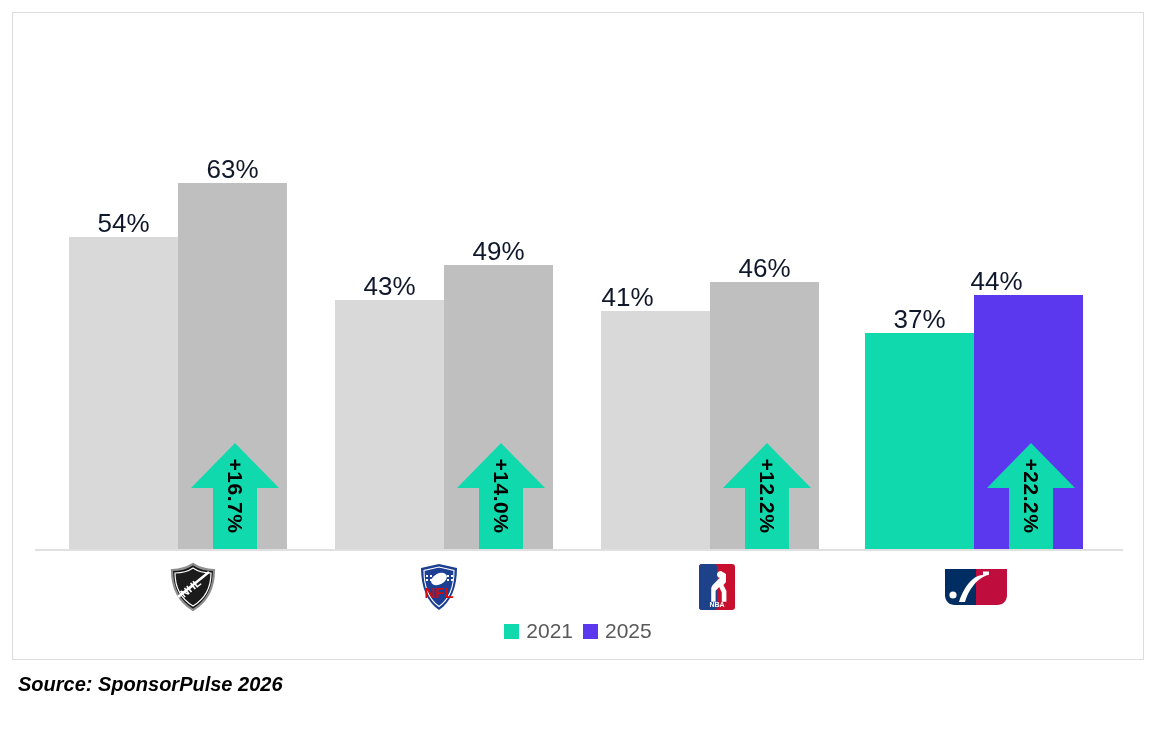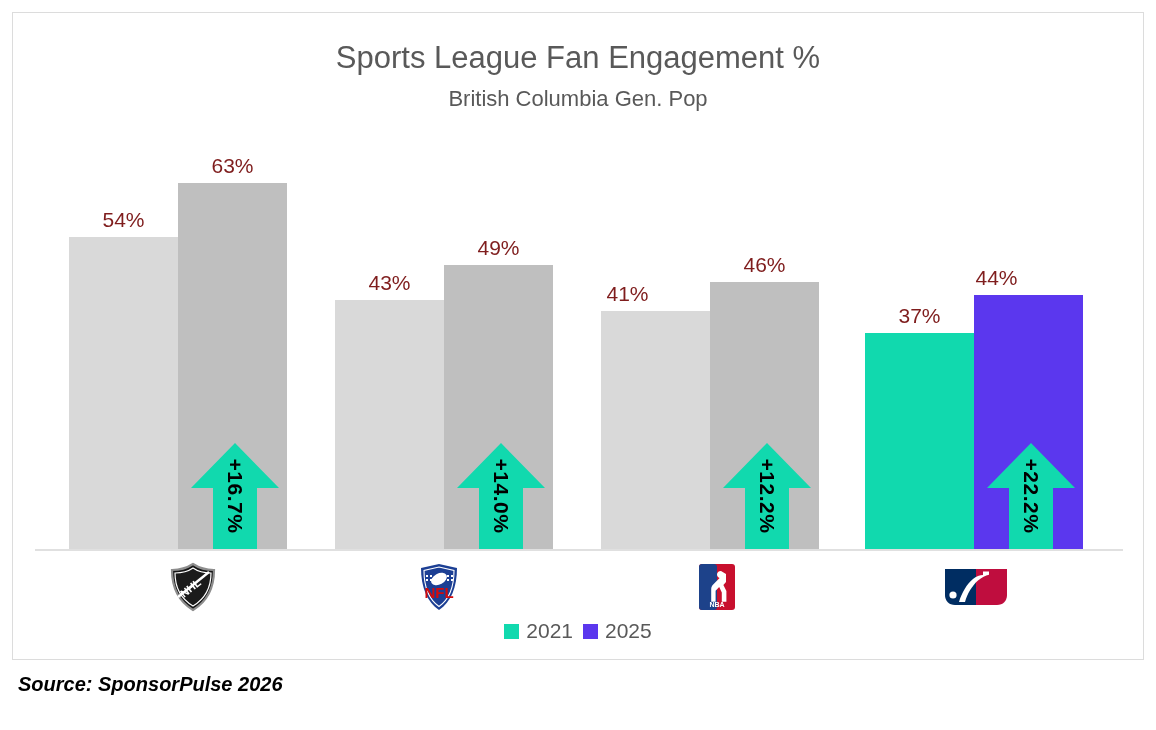--- a/index.html
+++ b/index.html
@@ -67,22 +67,22 @@
   }
 
   .bar {
     position: absolute;
     bottom: 112px; 
   }
 
   .bar-label {
     position: absolute;
     text-align: center;
-    font-size: 21px;
-    color: #7f1d1d;
+    font-size: 26px;
+    color: #0f172a;
     white-space: nowrap;
   }
 
   
   .arrow-wrap {
     position: absolute;
     bottom: 112px;
   }
   .arrow-svg {
     display: block;
@@ -149,22 +149,20 @@
     font-style: italic;
     color: #000000;
     text-align: right;
   }
 </style>
 </head>
 <body>
 
 <div id="chart-frame">
 
-  <div id="chart-title">Sports League Fan Engagement %</div>
-  <div id="chart-subtitle">British Columbia Gen. Pop</div>
 
   <div id="plot-area">
 
     <div class="axis-line"></div>
 
     <div class="bar" style="left:56px; width:109px; height:312px; background:#D9D9D9;"></div>
     <div class="bar-label" style="left:56px; width:109px; top:195px;">54%</div>
 
     <div class="bar" style="left:165px; width:109px; height:366px; background:#BFBFBF;"></div>
     <div class="bar-label" style="left:165px; width:109px; top:141px;">63%</div>

